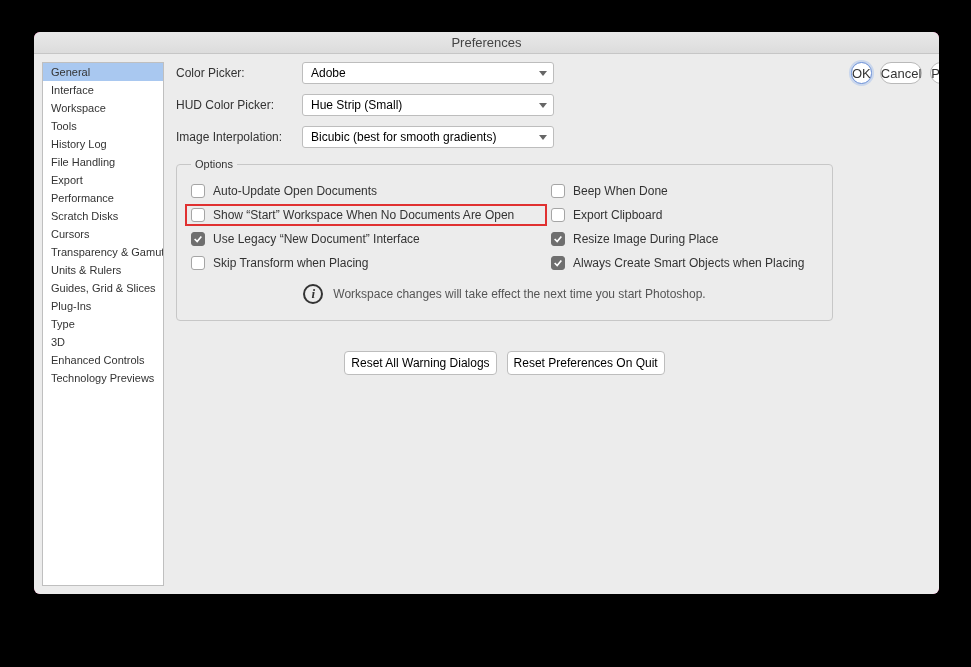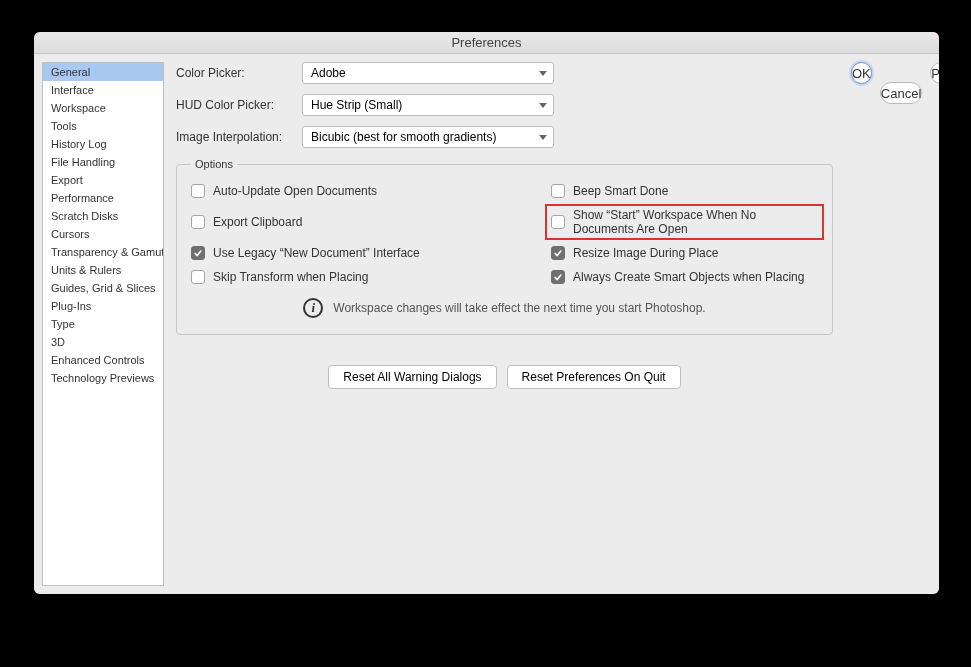--- a/index.html
+++ b/index.html
@@ -184,21 +184,21 @@
     .reset-row {
       margin-top: 30px;
       display: flex;
       justify-content: center;
       gap: 10px;
     }
     .btn-flat {
       background: #fff;
       border: 1px solid #bdbdbd;
       border-radius: 4px;
-      padding: 4px 14px;
+      padding: 4px 6px;
       font-size: 12px;
       cursor: default;
     }
     .right-buttons {
       width: 86px;
       display: flex;
       flex-direction: row;
       gap: 8px;
       padding: 0 2px 0 6px;
     }
@@ -213,21 +213,20 @@
       align-items: center;
       justify-content: center;
       cursor: default;
     }
     .pill-btn.default {
       border: 1px solid #6a8fd6;
       box-shadow: 0 0 0 2px rgba(100,150,240,0.25);
     }
     .gap-after {
       margin-bottom: 10px;
-      margin-top: 20px;
     }
   </style>
 </head>
 <body>
 
 <div class="window">
   <div class="titlebar">
     <span>Preferences</span>
   </div>
   <div class="body-area">
@@ -287,29 +286,29 @@
 
       <fieldset class="options">
         <legend>Options</legend>
         <div class="options-grid" id="options-grid">
             <div class="checkbox-row">
               <span class="cbox"></span>
               <span>Auto-Update Open Documents</span>
             </div>
             <div class="checkbox-row">
               <span class="cbox"></span>
-              <span>Beep Smart Done</span>
+              <span>Beep When Done</span>
+            </div>
+            <div class="checkbox-row highlight">
+              <span class="cbox"></span>
+              <span>Show “Start” Workspace When No Documents Are Open</span>
             </div>
             <div class="checkbox-row">
               <span class="cbox"></span>
               <span>Export Clipboard</span>
-            </div>
-            <div class="checkbox-row highlight">
-              <span class="cbox"></span>
-              <span>Show “Start” Workspace When No Documents Are Open</span>
             </div>
             <div class="checkbox-row">
               <span class="cbox checked">
                 <svg viewBox="0 0 12 12">
                   <path d="M2 6 L5 9 L10 3" stroke="#fff" stroke-width="2" fill="none"></path>
                 </svg>
               </span>
               <span>Use Legacy “New Document” Interface</span>
             </div>
             <div class="checkbox-row">

